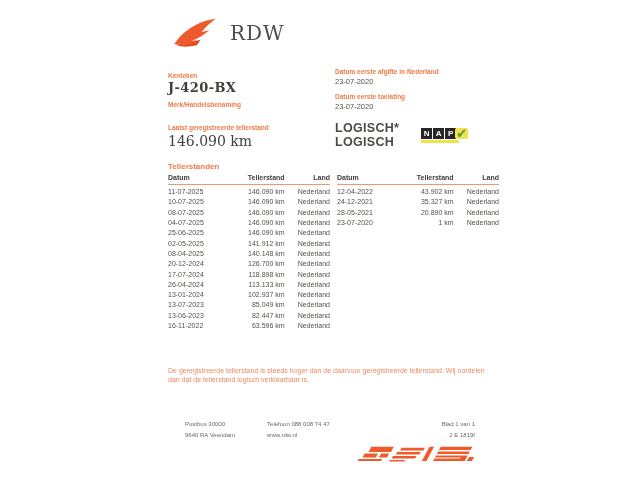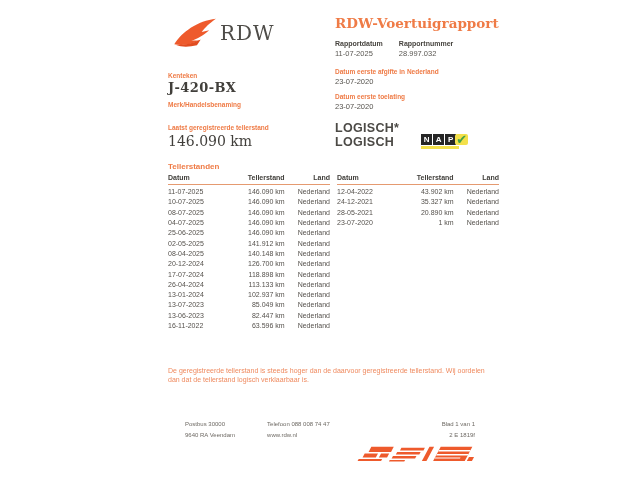--- a/index.html
+++ b/index.html
@@ -1,40 +1,40 @@
 <!DOCTYPE html>
 <html><head>
 <meta charset="utf-8">
 <style>
   * { margin:0; padding:0; box-sizing:border-box; }
   html,body { width:640px; height:480px; background:#ffffff; overflow:hidden;
               font-family:"Liberation Sans", sans-serif; color:#4a4844; }
   .page { position:relative; width:640px; height:480px; background:#fff; }
 
   
-  .logo-wrap { position:absolute; left:172px; top:16px; display:flex; align-items:center; gap:0; }
+  .logo-wrap { position:absolute; left:172px; top:16px; display:flex; align-items:center; gap:10px; }
   .logo-svg { width:48px; height:34px; }
   .wordmark { font-family:"DejaVu Serif", serif; font-size:20px; color:#4e4c48; letter-spacing:1px; }
 
   .header-right { position:absolute; left:335px; top:15px; }
   .doc-title { font-family:"DejaVu Serif", serif; font-weight:bold; font-size:13.5px; color:#ef7b46; }
   .meta-row { display:flex; gap:16px; margin-top:9px; }
   .meta-label { font-size:7px; font-weight:bold; color:#47443f; }
   .meta-value { font-size:7.5px; color:#5a5752; margin-top:2px; }
 
   
   .lbl { font-size:6.5px; font-weight:bold; color:#ef7b46; }
   .val-lg { font-family:"DejaVu Serif", serif; font-size:13px; color:#413f3b; margin:1px 0 6px 0; letter-spacing:0.4px;font-weight:bold; }
   .val-sm { font-size:7.5px; color:#55524d; margin:2px 0 7px 0; }
   .info-left  { position:absolute; left:168px; top:72px; }
   .info-left .big-km { font-family:"DejaVu Serif", serif; font-size:14px; color:#413f3b; margin-top:2px; }
   .info-left .gap { height:16px; }
   .info-right { position:absolute; left:335px; top:68px; }
 
-  .oordeel-row { display:flex; align-items:flex-end; gap:22px; margin-top:10px; }
+  .oordeel-row { display:flex; align-items:center; gap:22px; margin-top:10px; }
   .oordeel { font-size:12.5px; font-weight:bold; color:#4c4a46; line-height:14px; letter-spacing:0.3px; }
   .nap { display:inline-block; }
   .nap-row { display:flex; align-items:center; }
   .nap-letter { width:11px; height:11px; background:#262626; color:#fff; font-size:8px; font-weight:bold;
                 display:flex; align-items:center; justify-content:center; margin-right:1px; }
   .nap-check { font-size:13px; color:#43a047; margin-left:-2px; background:#f3e04a; line-height:11px;
                padding:0 1px; border-radius:2px; }
   .nap-bar { width:38px; height:3px; background:#f3e04a; margin-top:1px; }
 
   
@@ -69,33 +69,20 @@
 <div class="page">
 
   <div class="logo-wrap">
     <svg class="logo-svg" viewBox="0 0 50 36">
       <path d="M2 30 C 10 17, 27 5, 46 3 C 39 8, 35 12, 31 17 L 39 15 C 32 21, 27 24, 20 26 L 29 26 C 21 30, 10 32, 2 30 Z" fill="#ee5a2c"></path>
       <path d="M4 31 C 14 31, 22 29, 30 25 L 26 31 C 18 33, 10 33, 4 31 Z" fill="#e14c20"></path>
     </svg>
     <span class="wordmark">RDW</span>
   </div>
 
-  <div class="header-right">
-    <div class="doc-title">RDW-Voertuigrapport</div>
-    <div class="meta-row">
-      <div>
-        <div class="meta-label">Rapportdatum</div>
-        <div class="meta-value">11-07-2025</div>
-      </div>
-      <div>
-        <div class="meta-label">Rapportnummer</div>
-        <div class="meta-value">28.997.032</div>
-      </div>
-    </div>
-  </div>
 
   <div class="info-left">
     <div class="lbl">Kenteken</div>
     <div class="val-lg">J-420-BX</div>
     <div class="lbl">Merk/Handelsbenaming</div>
     <div class="gap"></div>
     <div class="lbl">Laatst geregistreerde tellerstand</div>
     <div class="big-km">146.090 km</div>
   </div>
 

